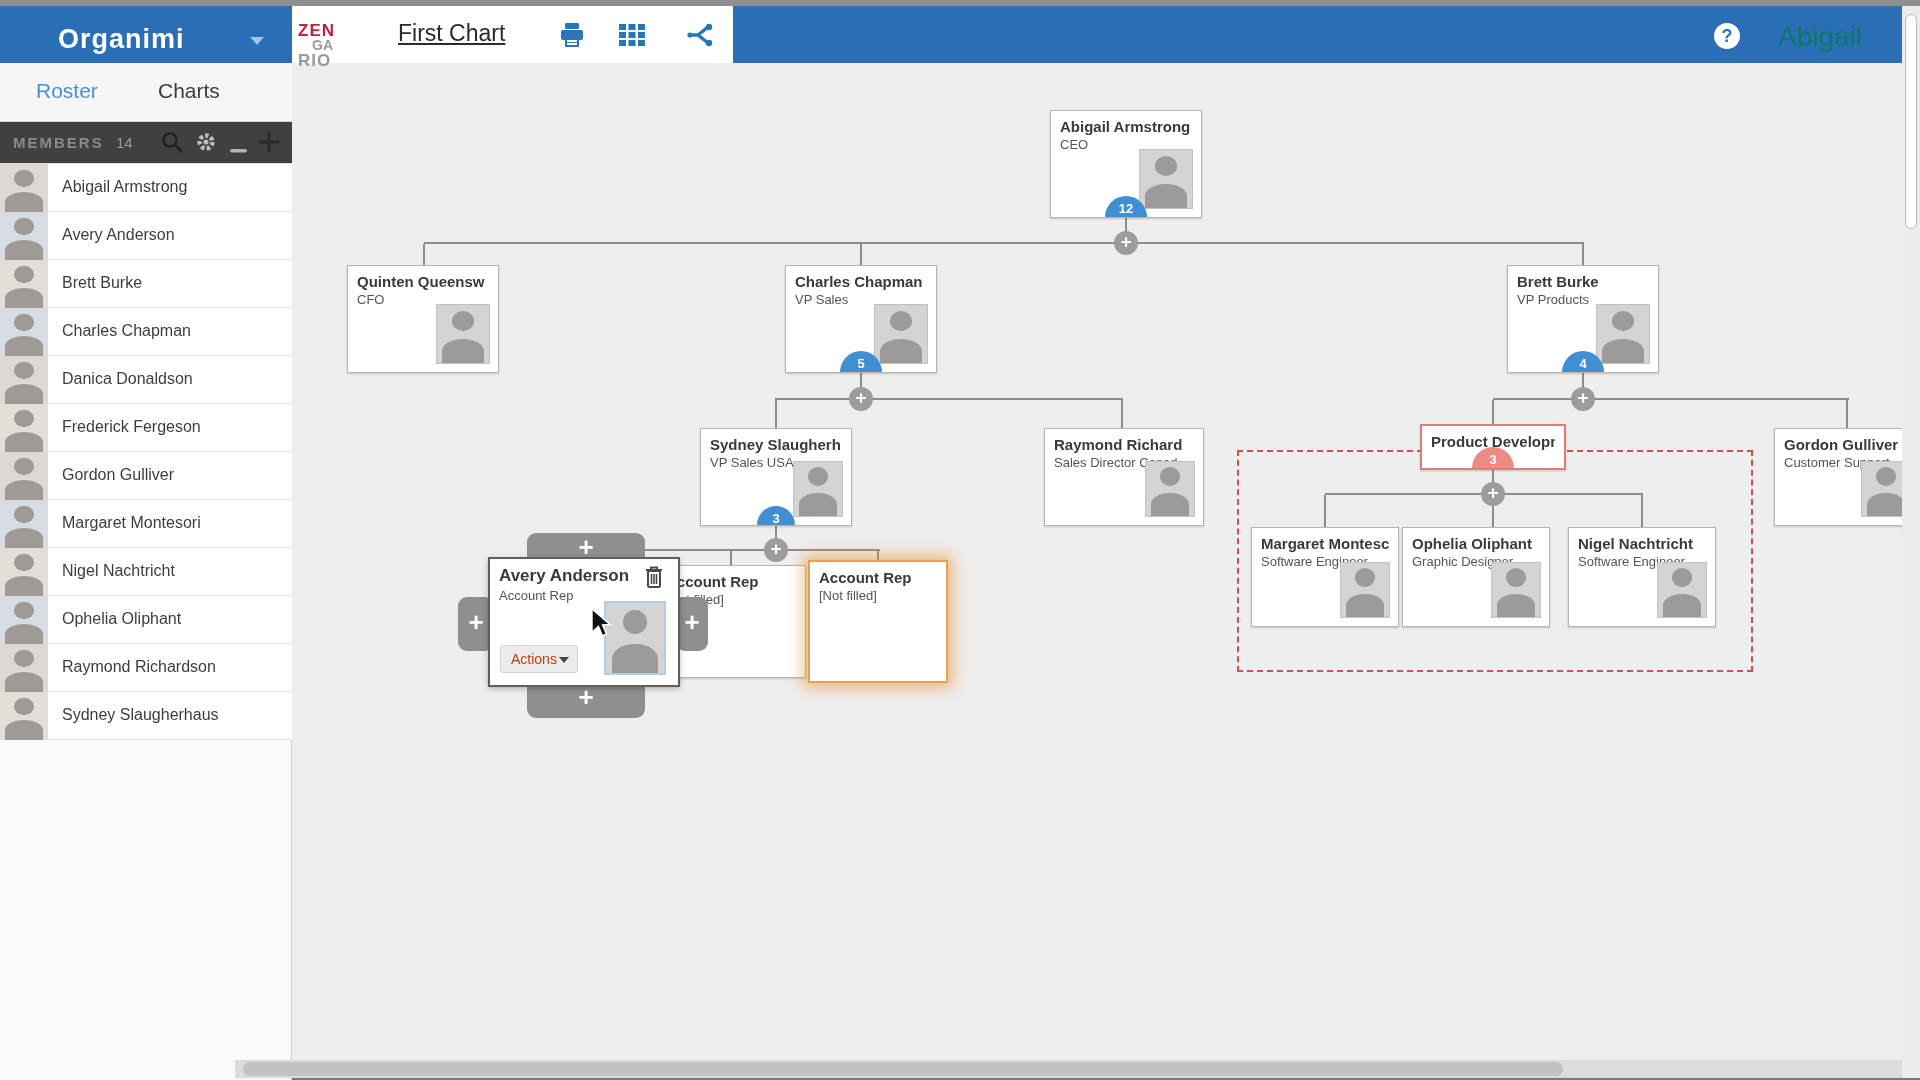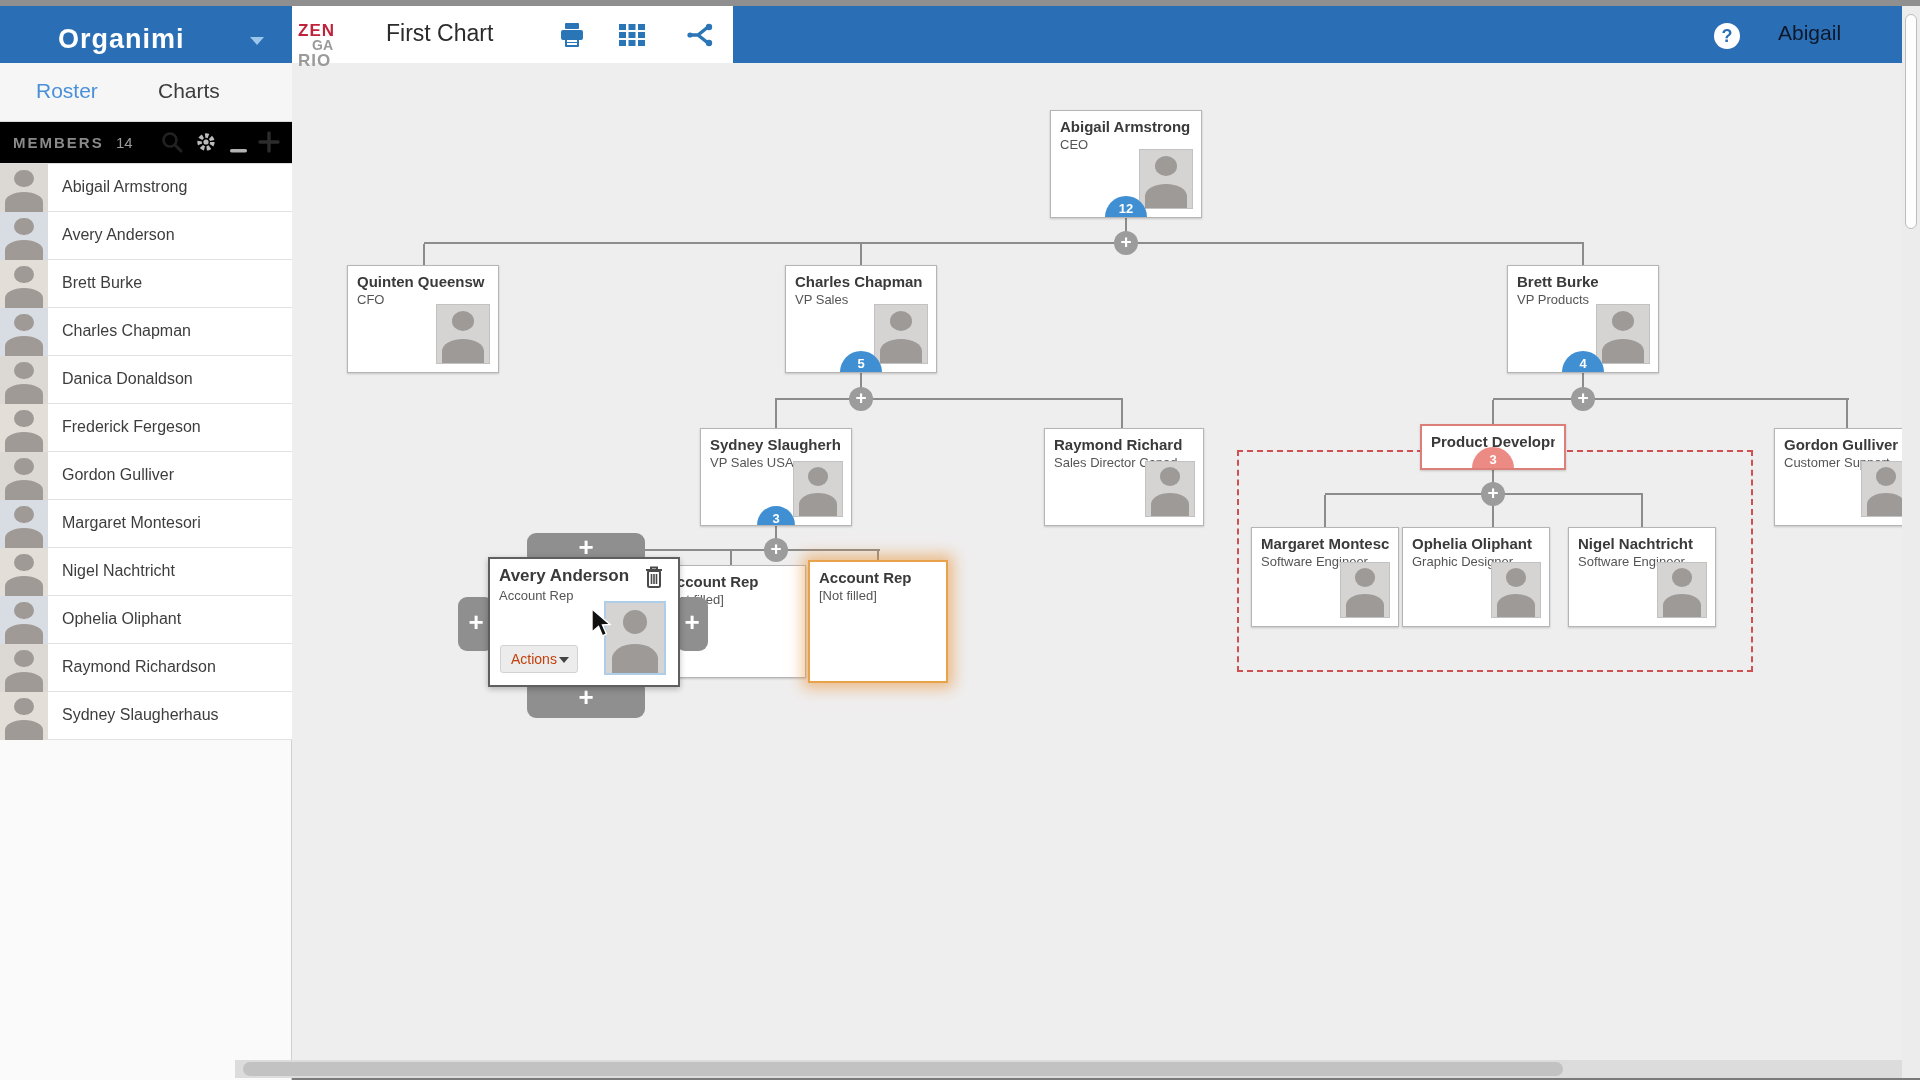--- a/index.html
+++ b/index.html
@@ -16,21 +16,21 @@
   #sidebar { left:0; top:63px; width:292px; height:1017px; background:#fafafa;
              border-right:1px solid #cfcfcf; z-index:6; }
   #logo { left:0; top:6px; width:292px; height:57px; z-index:7; }
   #logo-text { left:58px; top:18px; color:#fff; font-size:27px; font-weight:bold; letter-spacing:1px; }
   #logo-caret { left:250px; top:31px; width:0; height:0; border-left:7px solid transparent;
                 border-right:7px solid transparent; border-top:8px solid #9cc6ea; }
   #tabs { left:0; top:0; width:292px; height:59px; background:#f6f6f6; border-bottom:1px solid #d8d8d8; }
   .tab-lbl { font-size:21px; top:16px; }
   #tab-roster { left:36px; color:#4a90d9; }
   #tab-charts { left:158px; color:#3c3c3c; }
-  #m-header { left:0; top:59px; width:292px; height:42px; background:#000000; border-bottom:1px solid #ddd; }
+  #m-header { left:0; top:59px; width:292px; height:42px; background:#404040; border-bottom:1px solid #ddd; }
   #m-label { left:13px; top:12px; font-size:15px; font-weight:bold; color:#8a8a8a; letter-spacing:2px; }
   #m-count { left:116px; top:12px; font-size:15px; color:#9a9a9a; }
   #m-list { left:0; top:101px; width:292px; }
   .m-row { position:relative; width:292px; height:48px; background:#fff; border-bottom:1px solid #e2e2e2; }
   .avatar { position:absolute; left:0; top:0; width:48px; height:48px; background:#dcd8d4; overflow:hidden; }
   .avatar::before { content:""; position:absolute; width:40%; height:36%; left:30%; top:12%;
                     background:#a09a96; border-radius:50%; }
   .avatar::after  { content:""; position:absolute; width:78%; height:42%; left:11%; bottom:0;
                     background:#a09a96; border-radius:50% 50% 0 0; }
   .m-row:nth-child(2n) .avatar { background:#d7dde3; }
@@ -52,26 +52,26 @@
 
   
   .hicon { position:absolute; top:8px; }
 
   
   #brand-box { left:292px; top:6px; width:441px; height:57px; background:#fff; z-index:7; }
   #zenlogo { left:6px; top:5px; width:60px; height:48px; line-height:15px; font-weight:bold; }
   #zen1 { color:#c0223b; font-size:17px; letter-spacing:1px;margin-top:12px; }
   #zen2 { color:#9a9a9a; font-size:14px; margin-left:14px; }
   #zen3 { color:#9a9a9a; font-size:17px; letter-spacing:1px; }
-  #chart-title { left:94px; top:14px; font-size:23px; color:#2b2b2b; }
+  #chart-title { left:106px; top:14px; font-size:23px; color:#2b2b2b;text-decoration:underline; }
   .bar-icon { position:absolute; top:15px; width:28px; height:28px; }
   #icon-print { left:266px; } #icon-grid { left:326px; } #icon-share { left:394px; }
   #help-btn { left:1714px; top:23px; width:26px; height:26px; background:#fff; border-radius:50%;
               color:#2a6fb5; font-weight:bold; font-size:18px; text-align:center; line-height:26px; z-index:7; }
-  #user-name { left:1778px; top:21px; color:#0f172a; font-size:21px; z-index:7; }
+  #user-name { left:1778px; top:21px; color:#0f766e; font-size:28px; z-index:7; }
 
   
   #vscroll-track { left:1902px; top:6px; width:18px; height:1072px; background:#ececec; z-index:9; }
   #vscroll-thumb { left:3px; top:8px; width:12px; height:215px; background:#fdfdfd;
                    border:1px solid #bdbdbd; border-radius:7px; position:absolute; }
   #hscroll-track { left:235px; top:1060px; width:1667px; height:18px; background:#dcdcdc; z-index:9; }
   #hscroll-thumb { left:8px; top:2px; width:1320px; height:14px; background:#c2c2c2;
                    border-radius:7px; position:absolute; }
 
   

